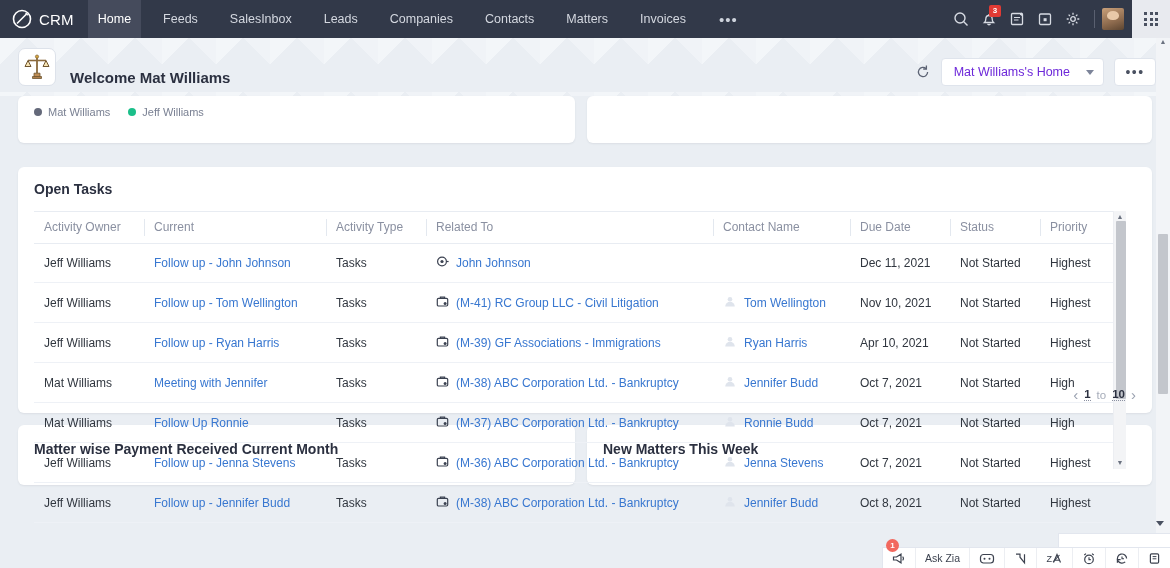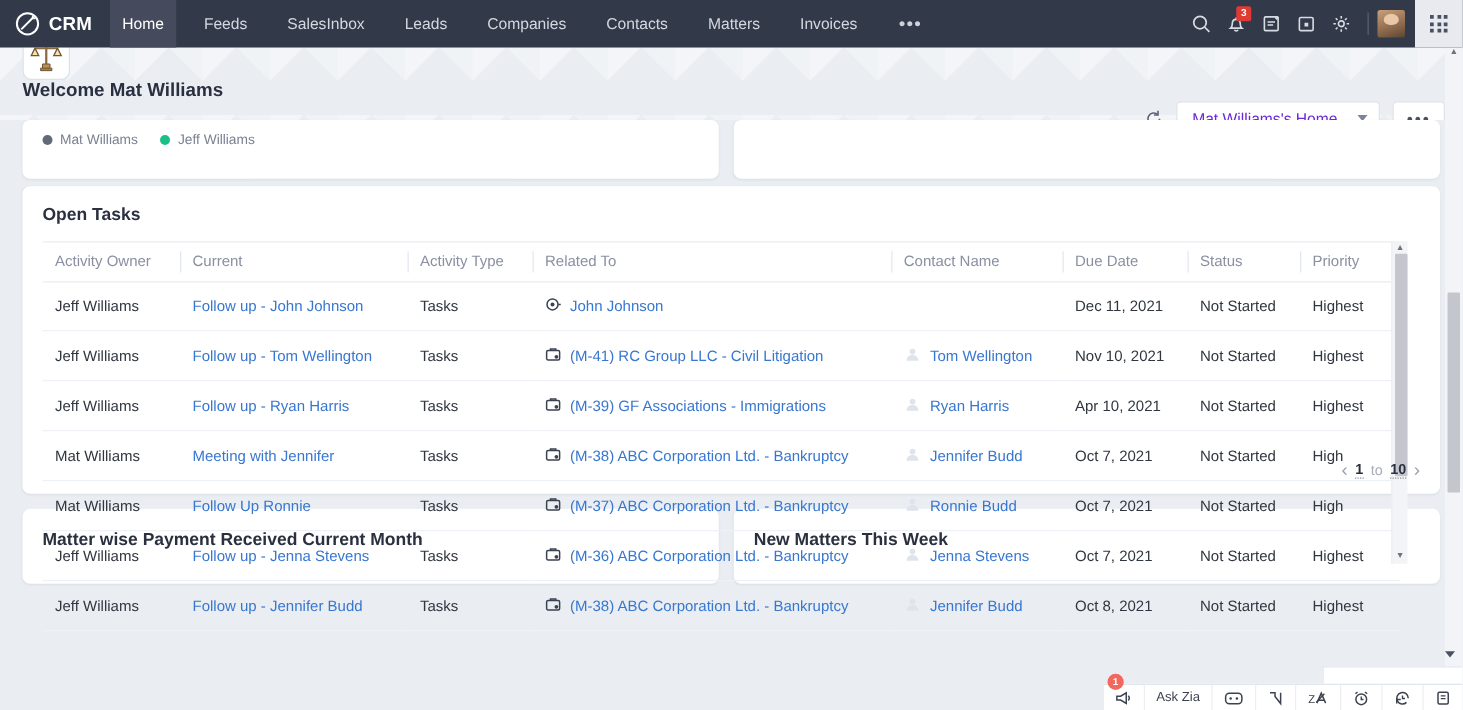--- a/index.html
+++ b/index.html
@@ -15,21 +15,21 @@
     height: 38px; width: 1170px;
     background: #323949;
     display: flex; align-items: stretch;
     position: relative; z-index: 50;
   }
   .brand {
     display: flex; align-items: center; gap: 7px;
     padding: 0 14px 0 12px; color: #fff;
   }
   .brand-mark { width: 20px; height: 20px; display: block; }
-  .brand-text { font-size: 15px; font-weight: bold; letter-spacing: .2px; color:#fff; }
+  .brand-text { font-size: 15px; font-weight: normal; letter-spacing: .2px; color:#fff; }
   .navitems { display: flex; align-items: stretch; gap: 12px; }
   .navitem {
     display: flex; align-items: center; padding: 0 10px;
     color: #d4d8e0; font-size: 12.5px; white-space: nowrap; cursor: pointer;
   }
   .navitem.active { background: #454b5c; color: #fff; }
   .navitem.more { font-size: 15px; letter-spacing: 1px; padding: 0 11px; color:#cdd2db;}
   .nav-right {
     margin-left: auto; display: flex; align-items: center; gap: 0px; padding-right: 0;
   }
@@ -69,21 +69,21 @@
     overflow: hidden;
   }
   .pagehead::before{
     content:""; position:absolute; inset:0;
     background-image:
       linear-gradient(135deg, rgba(255,255,255,.8) 25%, transparent 25%),
       linear-gradient(225deg, rgba(255,255,255,.55) 25%, transparent 25%);
     background-size: 54px 54px;
     opacity: .55;
   }
-  .ph-inner { position: relative; display:flex; align-items:flex-start; width:100%;flex-direction:column; }
+  .ph-inner { position: relative; display:flex; align-items:flex-end; width:100%; }
   .app-icon {
     width: 38px; height: 38px; border-radius: 7px; background: #fff;
     border: 1px solid #dde2ea; display:flex; align-items:center; justify-content:center;
     margin-right: 14px; flex: none;
   }
   .page-title { font-size: 15px; font-weight: bold; color: #2b3040; }
   .ph-right { margin-left: auto; display: flex; align-items: center; gap: 10px; }
   .refresh-btn { color:#5c6374; cursor:pointer; display:flex; align-items:center;}
   .home-select {
     height: 28px; background: #fff; border: 1px solid #dfe4ec; border-radius: 4px;
@@ -105,21 +105,21 @@
   }
   .row-top { display: flex; gap: 12px; }
   .card { background:#fff; border-radius:6px; box-shadow: 0 1px 2px rgba(40,50,70,.08); }
   .card-legendbox { width: 557px; height: 47px; padding: 10px 16px; }
   .card-blank { flex: 1; height: 47px; }
   .legend { display:flex; gap: 18px; align-items:center; }
   .legend-item { display:flex; align-items:center; gap:6px; font-size:11px; color:#7a8193; }
   .legend-dot { width:8px;height:8px;border-radius:50%; display:block;}
 
   .card-tasks {
-    margin-top: 6px; height: 246px; padding: 14px 28px 0 16px;
+    margin-top: 24px; height: 246px; padding: 14px 28px 0 16px;
     position: relative;
   }
   .card-title { font-size: 14px; font-weight: bold; color:#2b3040; margin-bottom: 14px;}
 
   .tablewrap { position: relative; }
   table.tasks { width: 1086px; border-collapse: collapse; table-layout: fixed; }
   table.tasks th {
     font-size: 12px; font-weight: normal; color:#8a90a1; text-align:left;
     padding: 8px 0 9px 10px; border-bottom: 1px solid #e8ecf2; border-top:1px solid #e8ecf2;
     position: relative;

